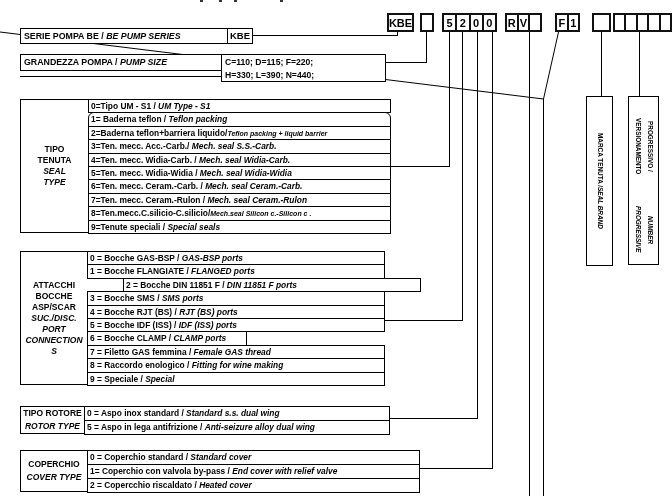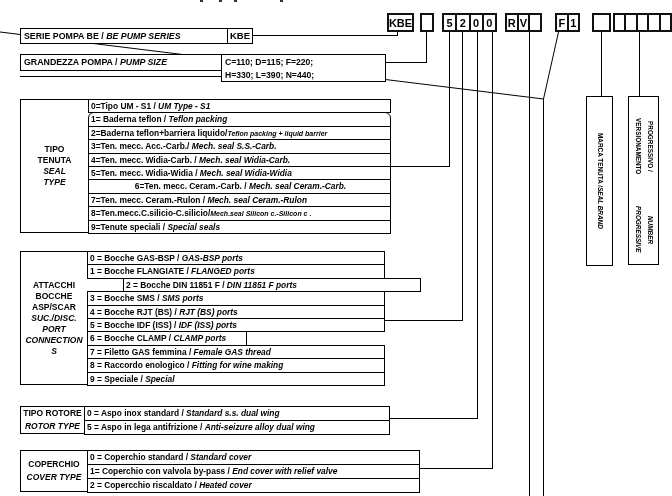--- a/index.html
+++ b/index.html
@@ -123,21 +123,21 @@
     <span class="en">SEAL
 TYPE</span>
   </div>
   <div class="abs rowsbox" style="left:88px;top:99px;width:303px;height:135px;" id="seal-rows">
       <div class="trow" style="top: 0px; height: 14.4px; line-height: 12.4px;"><span>0=Tipo UM - S1 / </span><span class="en">UM Type - S1</span></div>
       <div class="trow" style="top: 13.4px; height: 20px; line-height: 12.4px; border-radius: 6px;"><span>1= Baderna teflon / </span><span class="en">Teflon packing</span></div>
       <div class="trow small-en" style="top: 26.8px; height: 14.4px; line-height: 12.4px;"><span>2=Baderna teflon+barriera liquido/</span><span class="en">Teflon packing + liquid barrier</span></div>
       <div class="trow" style="top: 40.2px; height: 14.4px; line-height: 12.4px;"><span>3=Ten. mecc. Acc.-Carb./ </span><span class="en">Mech. seal S.S.-Carb.</span></div>
       <div class="trow" style="top: 53.6px; height: 14.4px; line-height: 12.4px;"><span>4=Ten. mecc. Widia-Carb. / </span><span class="en">Mech. seal Widia-Carb.</span></div>
       <div class="trow" style="top: 67px; height: 14.4px; line-height: 12.4px;"><span>5=Ten. mecc. Widia-Widia / </span><span class="en">Mech. seal Widia-Widia</span></div>
-      <div class="trow" style="top: 80.4px; height: 14.4px; line-height: 12.4px; text-align: center;"><span>6=Ten. mecc. Ceram.-Carb. / </span><span class="en">Mech. seal Ceram.-Carb.</span></div>
+      <div class="trow" style="top: 80.4px; height: 14.4px; line-height: 12.4px;"><span>6=Ten. mecc. Ceram.-Carb. / </span><span class="en">Mech. seal Ceram.-Carb.</span></div>
       <div class="trow" style="top: 93.8px; height: 14.4px; line-height: 12.4px;"><span>7=Ten. mecc. Ceram.-Rulon / </span><span class="en">Mech. seal Ceram.-Rulon</span></div>
       <div class="trow small-en" style="top: 107.2px; height: 14.4px; line-height: 12.4px;"><span>8=Ten.mecc.C.silicio-C.silicio/</span><span class="en">Mech.seal Silicon c.-Silicon c .</span></div>
       <div class="trow" style="top: 120.6px; height: 14.4px; line-height: 12.4px;"><span>9=Tenute speciali / </span><span class="en">Special seals</span></div>
     </div>
 
   <div class="abs bx seclabel gap8" style="left:20px;top:251px;width:68px;height:134px;">
     <span class="it">ATTACCHI
 BOCCHE
 ASP/SCAR</span>
     <span class="en">SUC./DISC.

